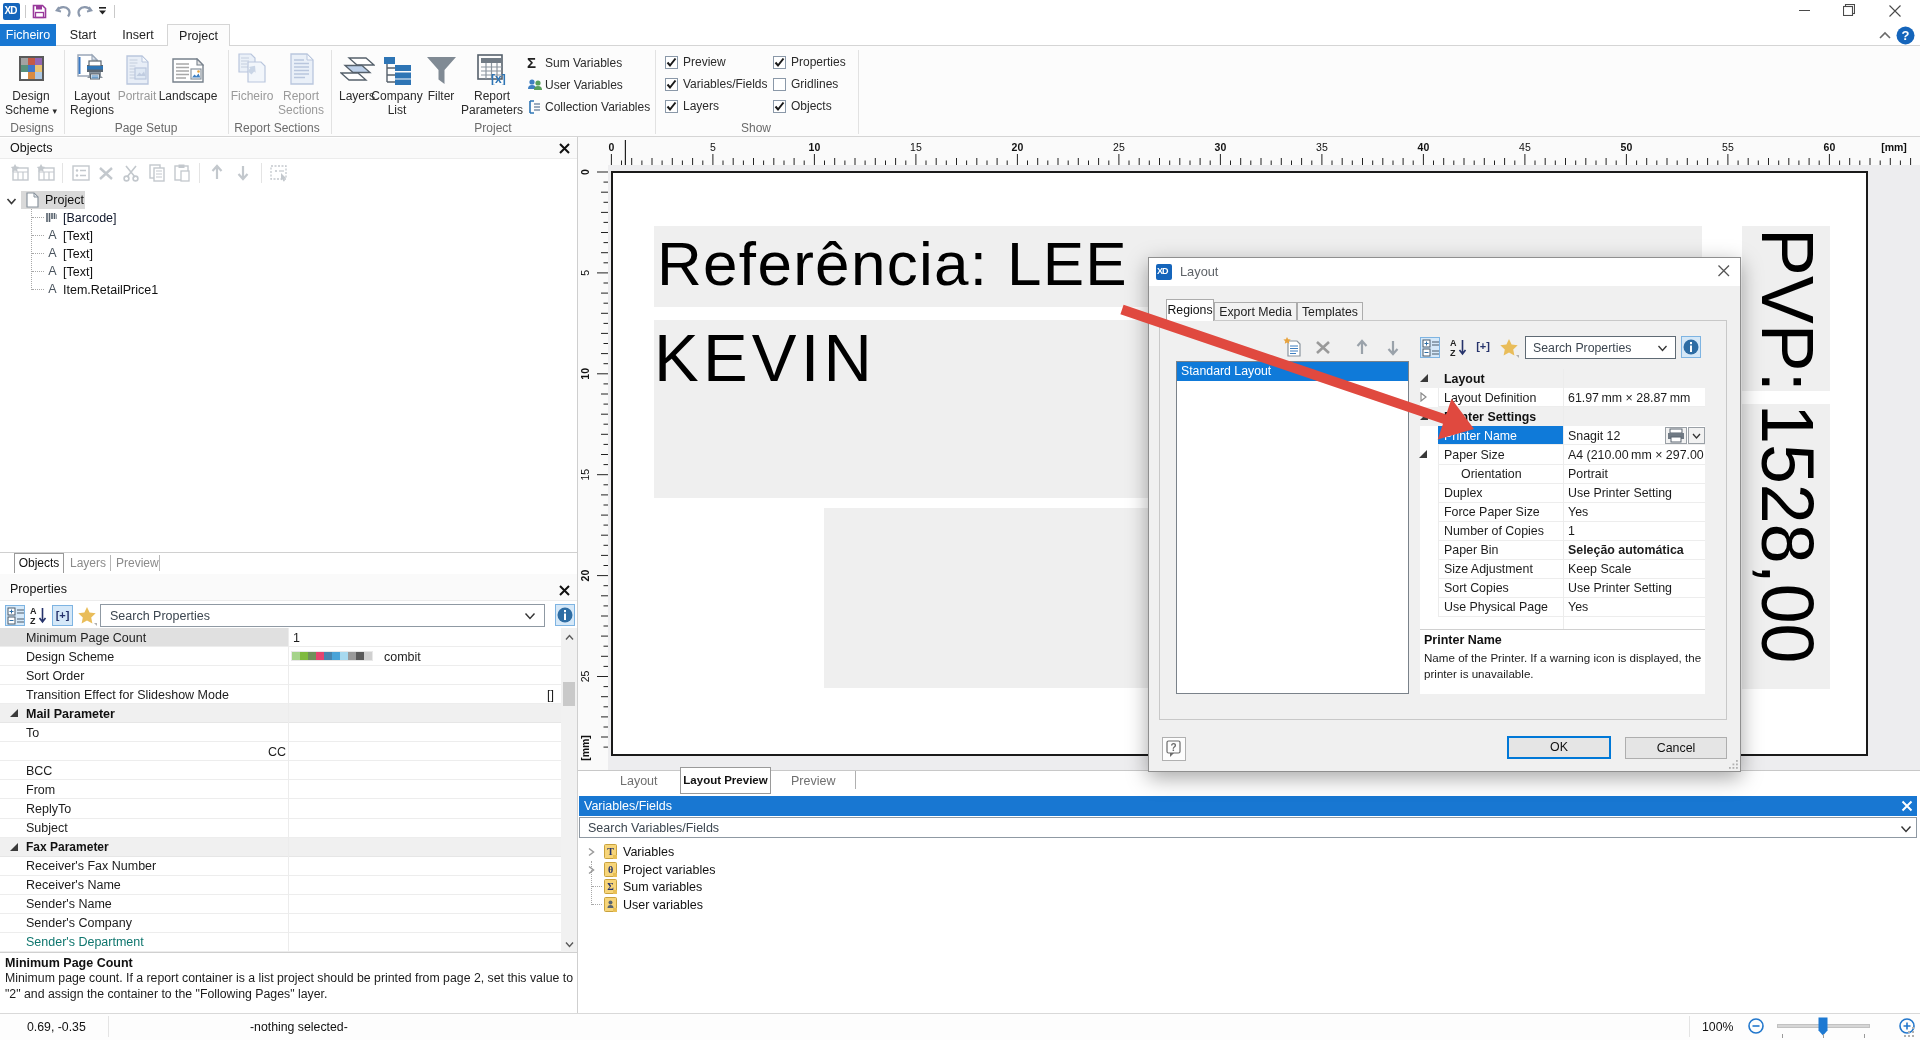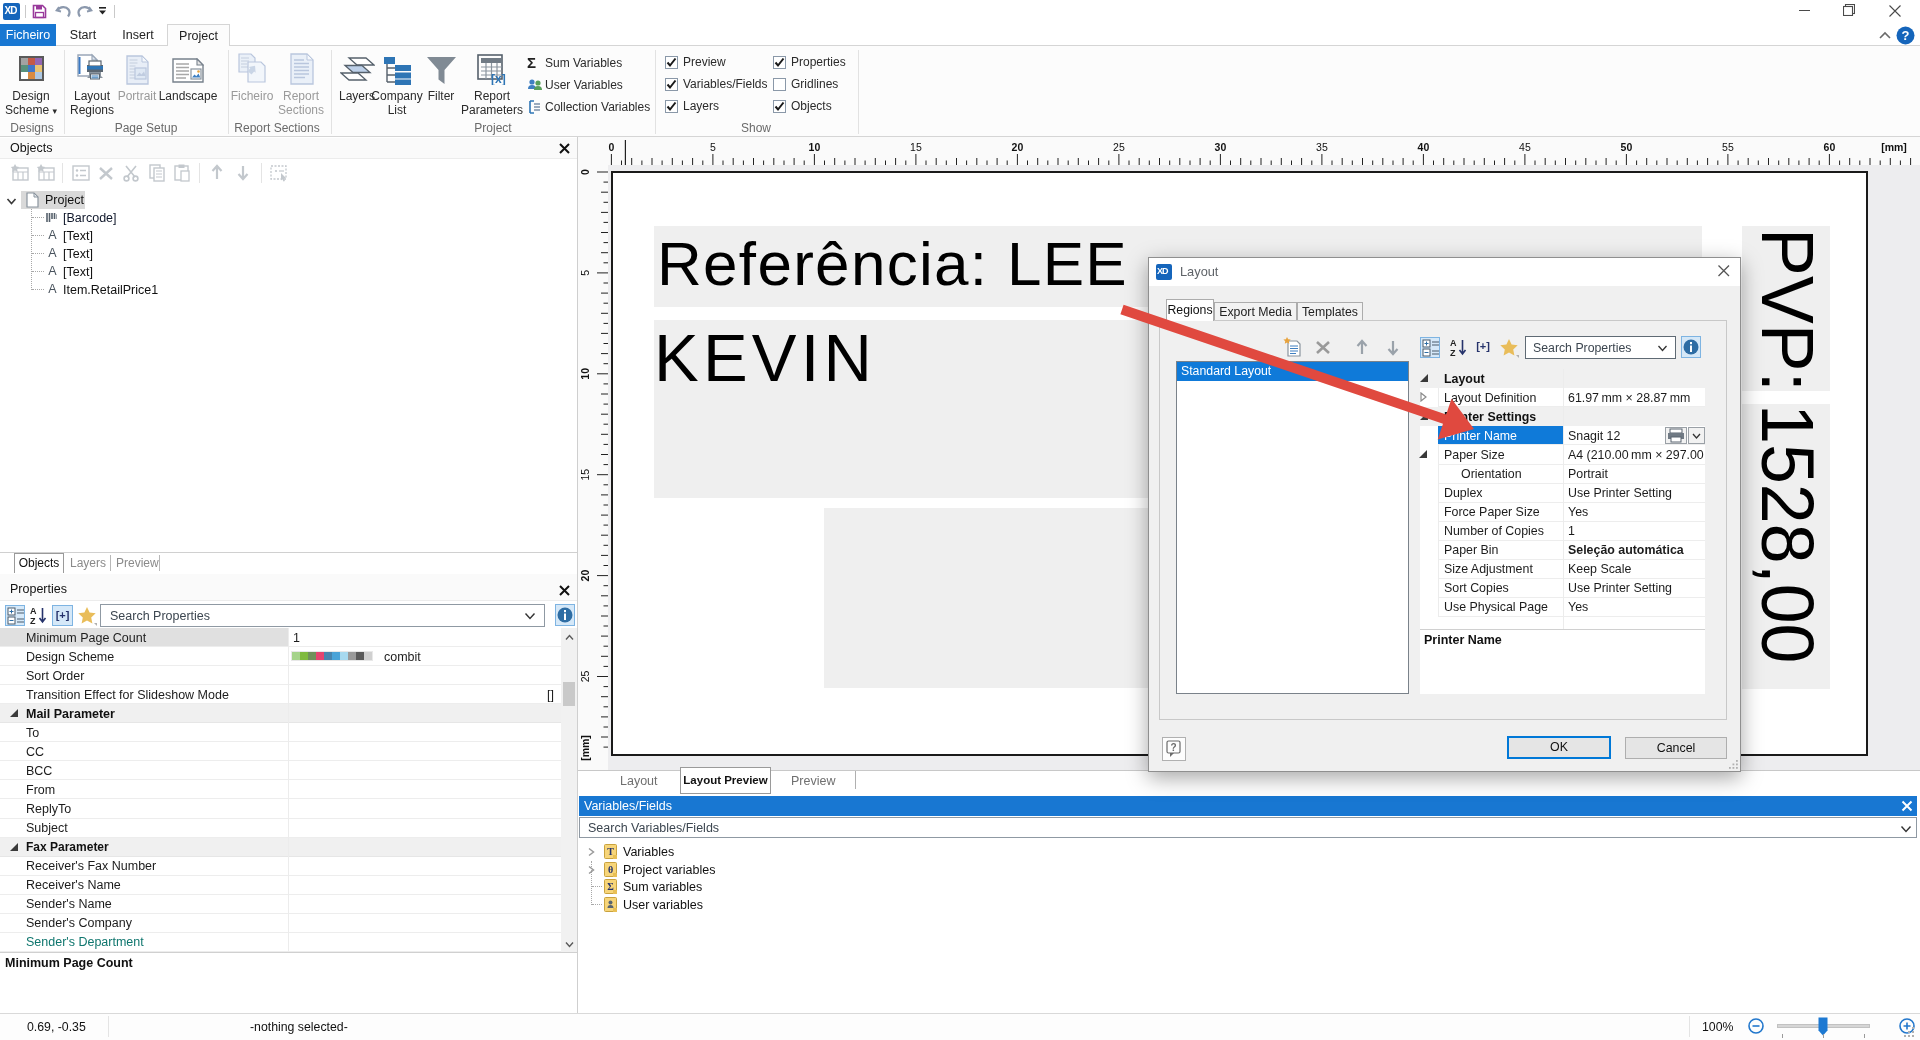--- a/index.html
+++ b/index.html
@@ -501,21 +501,21 @@
     <div style="position:absolute;left:0;top:704.2px;width:561px;height:19.1px;background:#f0f0f0;border-bottom:1px solid #e6e6e6;"></div>
     <div style="position:absolute;left:10px;top:709.2px;width:9px;height:9px;">
       <svg width="9" height="9">
         <path d="M8 0 L8 8 L0 8 Z" fill="#3a3a3a"></path>
       </svg>
     </div>
     <div style="position:absolute;left:26px;top:706.7px;width:260px;font-size:12.5px;font-weight:bold;color:#111;">Mail Parameter</div>
     <div style="position:absolute;left:0;top:741.3px;width:561px;height:1px;background:#ededed;"></div>
     <div style="position:absolute;left:26px;top:725.8px;width:260px;font-size:12.5px;color:#1c1c1c;">To</div>
     <div style="position:absolute;left:0;top:760.3px;width:561px;height:1px;background:#ededed;"></div>
-    <div style="position:absolute;left:26px;top:744.8px;width:260px;font-size:12.5px;color:#1c1c1c;">CC</div>
+    <div style="position:absolute;left:26px;top:744.8px;width:260px;font-size:12.5px;color:#1c1c1c;text-align:right;">CC</div>
     <div style="position:absolute;left:0;top:779.4px;width:561px;height:1px;background:#ededed;"></div>
     <div style="position:absolute;left:26px;top:763.9px;width:260px;font-size:12.5px;color:#1c1c1c;">BCC</div>
     <div style="position:absolute;left:0;top:798.4px;width:561px;height:1px;background:#ededed;"></div>
     <div style="position:absolute;left:26px;top:782.9px;width:260px;font-size:12.5px;color:#1c1c1c;">From</div>
     <div style="position:absolute;left:0;top:817.5px;width:561px;height:1px;background:#ededed;"></div>
     <div style="position:absolute;left:26px;top:802.0px;width:260px;font-size:12.5px;color:#1c1c1c;">ReplyTo</div>
     <div style="position:absolute;left:0;top:836.5px;width:561px;height:1px;background:#ededed;"></div>
     <div style="position:absolute;left:26px;top:821.0px;width:260px;font-size:12.5px;color:#1c1c1c;">Subject</div>
     <div style="position:absolute;left:0;top:837.5px;width:561px;height:19.1px;background:#f0f0f0;border-bottom:1px solid #e6e6e6;"></div>
     <div style="position:absolute;left:10px;top:842.5px;width:9px;height:9px;">
@@ -542,20 +542,21 @@
       </svg>
     </div>
     <div style="position:absolute;left:563px;top:682px;width:12px;height:24px;background:#c9c9c9;"></div>
     <div style="position:absolute;left:565px;top:941px;width:9px;height:7px;">
       <svg width="9" height="7">
         <path d="M1 1.5 L4.5 5.5 L8 1.5" fill="none" stroke="#5a5a5a" stroke-width="1.4"></path>
       </svg>
     </div>
     <div style="position:absolute;left:0;top:952px;width:577px;height:1px;background:#d0d0d0;"></div>
     <div style="position:absolute;left:5px;top:956px;width:400px;font-size:12.5px;font-weight:bold;color:#111;">Minimum Page Count</div>
+    <div style="position:absolute;left:5px;top:971px;width:568px;font-size:12.3px;color:#1c1c1c;line-height:15.5px;">Minimum page count. If a report container is a list project should be printed from page 2, set this value to<br>"2" and assign the container to the "Following Pages" layer.</div>
 <div style="position:absolute;left:578px;top:770px;width:1342px;height:25px;background:#fff;border-top:1px solid #c8c8c8;"></div>
     <div style="position:absolute;left:620px;top:774px;width:60px;font-size:12.5px;color:#6f6f6f;">Layout</div>
     <div style="position:absolute;left:680px;top:767px;width:91px;height:27px;background:#fff;border:1px solid #9a9a9a;text-align:center;line-height:25px;font-size:11.5px;font-weight:bold;color:#111;white-space:nowrap;overflow:hidden;">Layout Preview</div>
     <div style="position:absolute;left:791px;top:774px;width:60px;font-size:12.5px;color:#6f6f6f;">Preview</div>
     <div style="position:absolute;left:855px;top:771px;width:1px;height:18px;background:#b0b0b0;"></div>
     <div style="position:absolute;left:578px;top:795px;width:1342px;height:218px;background:#fff;"></div>
     <div style="position:absolute;left:579px;top:796px;width:1338px;height:20px;background:#1877d2;"></div>
     <div style="position:absolute;left:584px;top:799px;width:200px;font-size:12.5px;color:#fff;">Variables/Fields</div>
     <div style="position:absolute;left:1901px;top:800px;width:12px;height:12px;">
       <svg width="12" height="12">
@@ -806,20 +807,21 @@
         <rect x="5" y="9" width="10" height="5" fill="#fff" stroke="#5a6570" stroke-width="1"></rect>
       </svg>
     </div>
     <div style="position:absolute;left:1688px;top:427.4px;width:17px;height:17px;background:#f2f2f2;border:1px solid #9aa0a6;">
       <svg width="15" height="15">
         <path d="M4 6 L7.5 10 L11 6" fill="none" stroke="#333" stroke-width="1.3"></path>
       </svg>
     </div>
     <div style="position:absolute;left:1420px;top:629px;width:285px;height:65px;background:#fff;border-top:1px solid #d0d0d0;"></div>
     <div style="position:absolute;left:1424px;top:633px;width:200px;font-size:12.5px;font-weight:bold;color:#111;">Printer Name</div>
+    <div style="position:absolute;left:1424px;top:650px;width:290px;font-size:11.6px;color:#1c1c1c;line-height:15.5px;white-space:nowrap;">Name of the Printer. If a warning icon is displayed, the<br>printer is unavailable.</div>
     <div style="position:absolute;left:1162px;top:737px;width:24px;height:24px;background:#fdfdfd;border:1px solid #b0b0b0;">
       <svg width="22" height="22">
         <rect x="4" y="3" width="13" height="12" rx="1.5" fill="none" stroke="#6a6a6a" stroke-width="1.2"></rect>
         <path d="M7 15 l0 4 4 -4" fill="#6a6a6a"></path>
         <text x="10.5" y="12.5" text-anchor="middle" font-size="10" font-weight="bold" fill="#6a6a6a" font-family="Liberation Sans">?</text>
       </svg>
     </div>
     <div style="position:absolute;left:1507px;top:736px;width:104px;height:23px;background:#e5e5e5;border:2px solid #0078d7;text-align:center;line-height:19px;font-size:12.4px;color:#111;">OK</div>
     <div style="position:absolute;left:1625px;top:737px;width:102px;height:22px;background:#e5e5e5;border:1px solid #aeaeae;text-align:center;line-height:20px;font-size:12.4px;color:#111;">Cancel</div>
     <div style="position:absolute;left:1728px;top:759px;width:11px;height:11px;">

